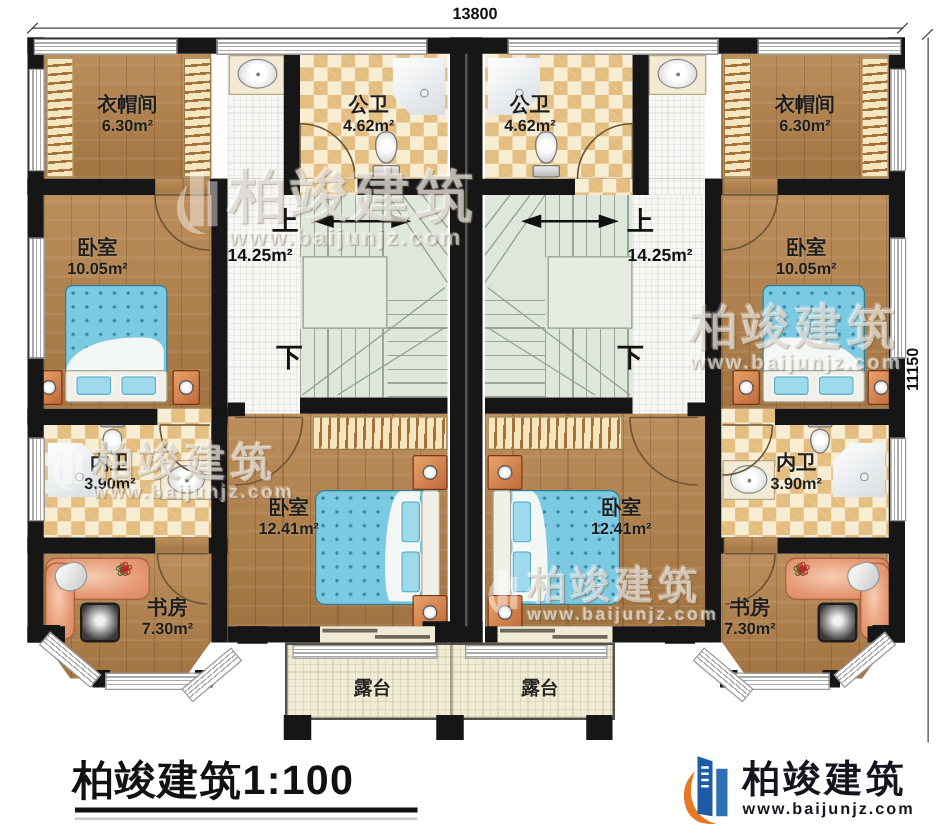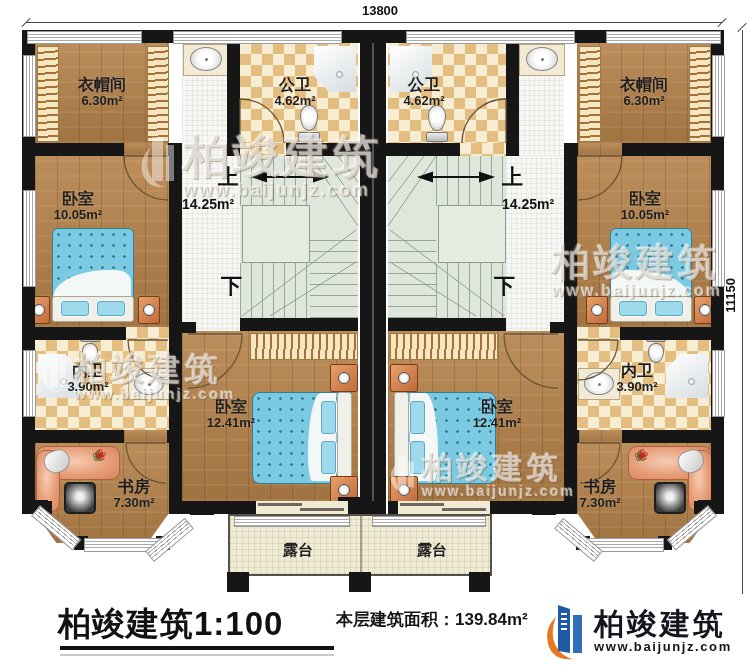--- a/index.html
+++ b/index.html
@@ -424,23 +424,20 @@
         <div class="tx" style="font-size:31px">柏竣建筑</div>
          <div class="ur" style="font-size:14px">www.baijunjz.com</div>
       </div>
   </div>
 
   <div class="tb" style="left:58px;top:602px">
     <span class="t-big">柏竣建筑</span><span class="t-big">1:100</span>
   </div>
   <div class="t-rule" style="left:60px;top:646px;width:274px;height:4px"></div>
   <div class="t-rule2" style="left:60px;top:654px;width:274px;height:2px"></div>
-  <div class="tb t-info" style="left:336px;top:608px">
-    <span>本层建筑面积：</span><span>139.84m²</span>
-  </div>
   <div class="tb" style="left:540px;top:601px;display:flex;align-items:center">
     <svg width="46" height="60" viewBox="0 0 46 60">
       <path d="M9 46 Q3 28 16 16 Q9 34 17 47 Q23 56 33 58 Q15 60 9 46Z" fill="#e87722"></path>
       <path d="M18 4 L30 8 L30 52 L18 50 Z" fill="#1d5ba6"></path>
       <rect x="33" y="14" width="9" height="38" fill="#2f6fb8"></rect>
       <g fill="#fff">
           <rect x="21" y="12" width="6" height="2"></rect>
           <rect x="21" y="17" width="6" height="2"></rect>
         <rect x="21" y="22" width="6" height="2"></rect>
           <rect x="21" y="27" width="6" height="2"></rect>

